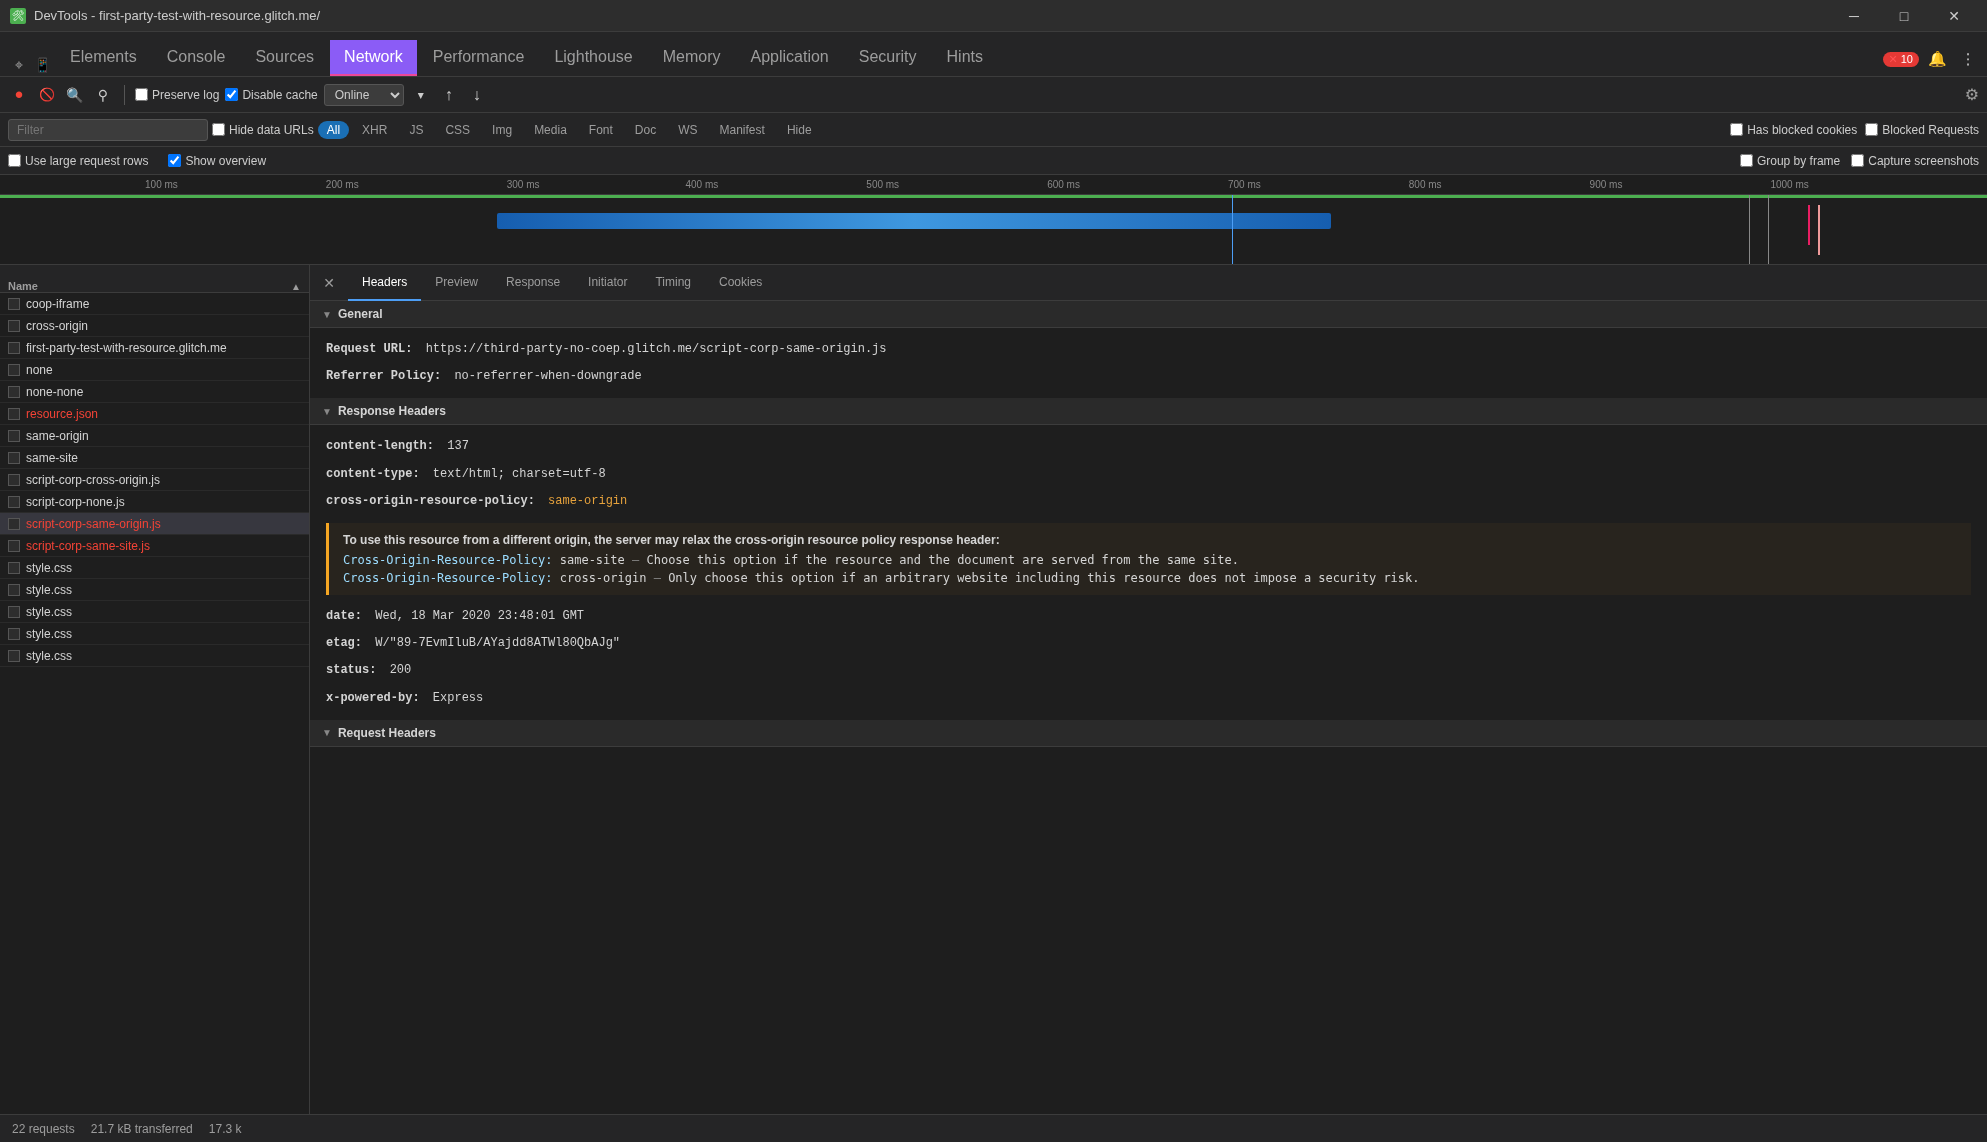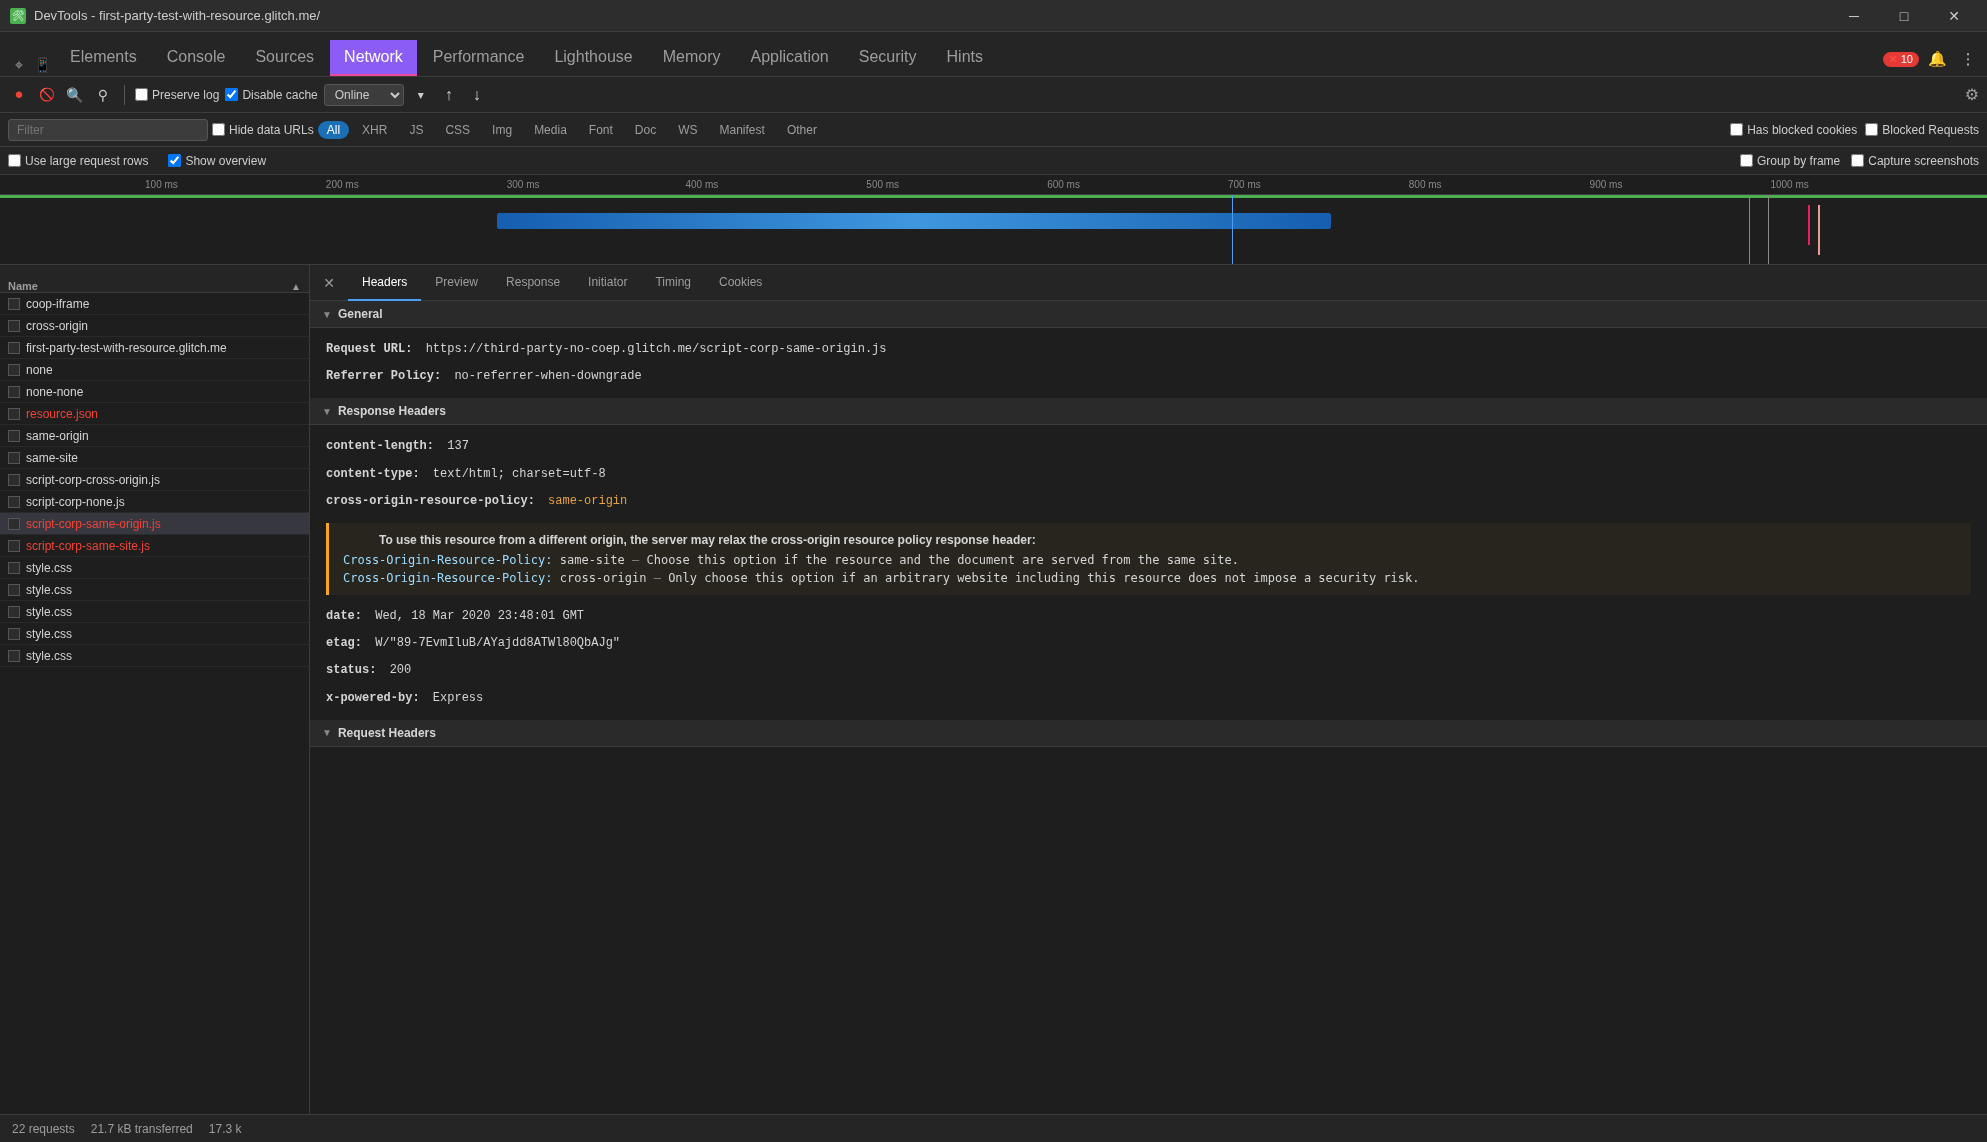--- a/index.html
+++ b/index.html
@@ -382,21 +382,20 @@
       margin: 8px 0;
       background: rgba(245, 166, 35, 0.05);
     }
     .warning-box p {
       margin-bottom: 6px;
       font-size: 12px;
       color: #d4d4d4;
     }
     .warning-box p strong {
       font-weight: 600;
-      margin-left: 36px;
     }
     .warning-code {
       font-family: monospace;
       font-size: 12px;
       color: #d4d4d4;
     }
     .warning-code .code-key {
       color: #9cdcfe;
     }
     .warning-code .code-val {
@@ -531,21 +530,21 @@
   <button class="filter-btn active">All</button>
   <button class="filter-btn">XHR</button>
   <button class="filter-btn">JS</button>
   <button class="filter-btn">CSS</button>
   <button class="filter-btn">Img</button>
   <button class="filter-btn">Media</button>
   <button class="filter-btn">Font</button>
   <button class="filter-btn">Doc</button>
   <button class="filter-btn">WS</button>
   <button class="filter-btn">Manifest</button>
-  <button class="filter-btn">Other</button>
+  <button class="filter-btn">Hide</button>
   <div class="filter-bar-right">
     <label class="toolbar-checkbox-label">
       <input type="checkbox" style="">
       <span>Has blocked cookies</span>
     </label>
     <label class="toolbar-checkbox-label">
       <input type="checkbox" style="">
       <span>Blocked Requests</span>
     </label>
   </div>

